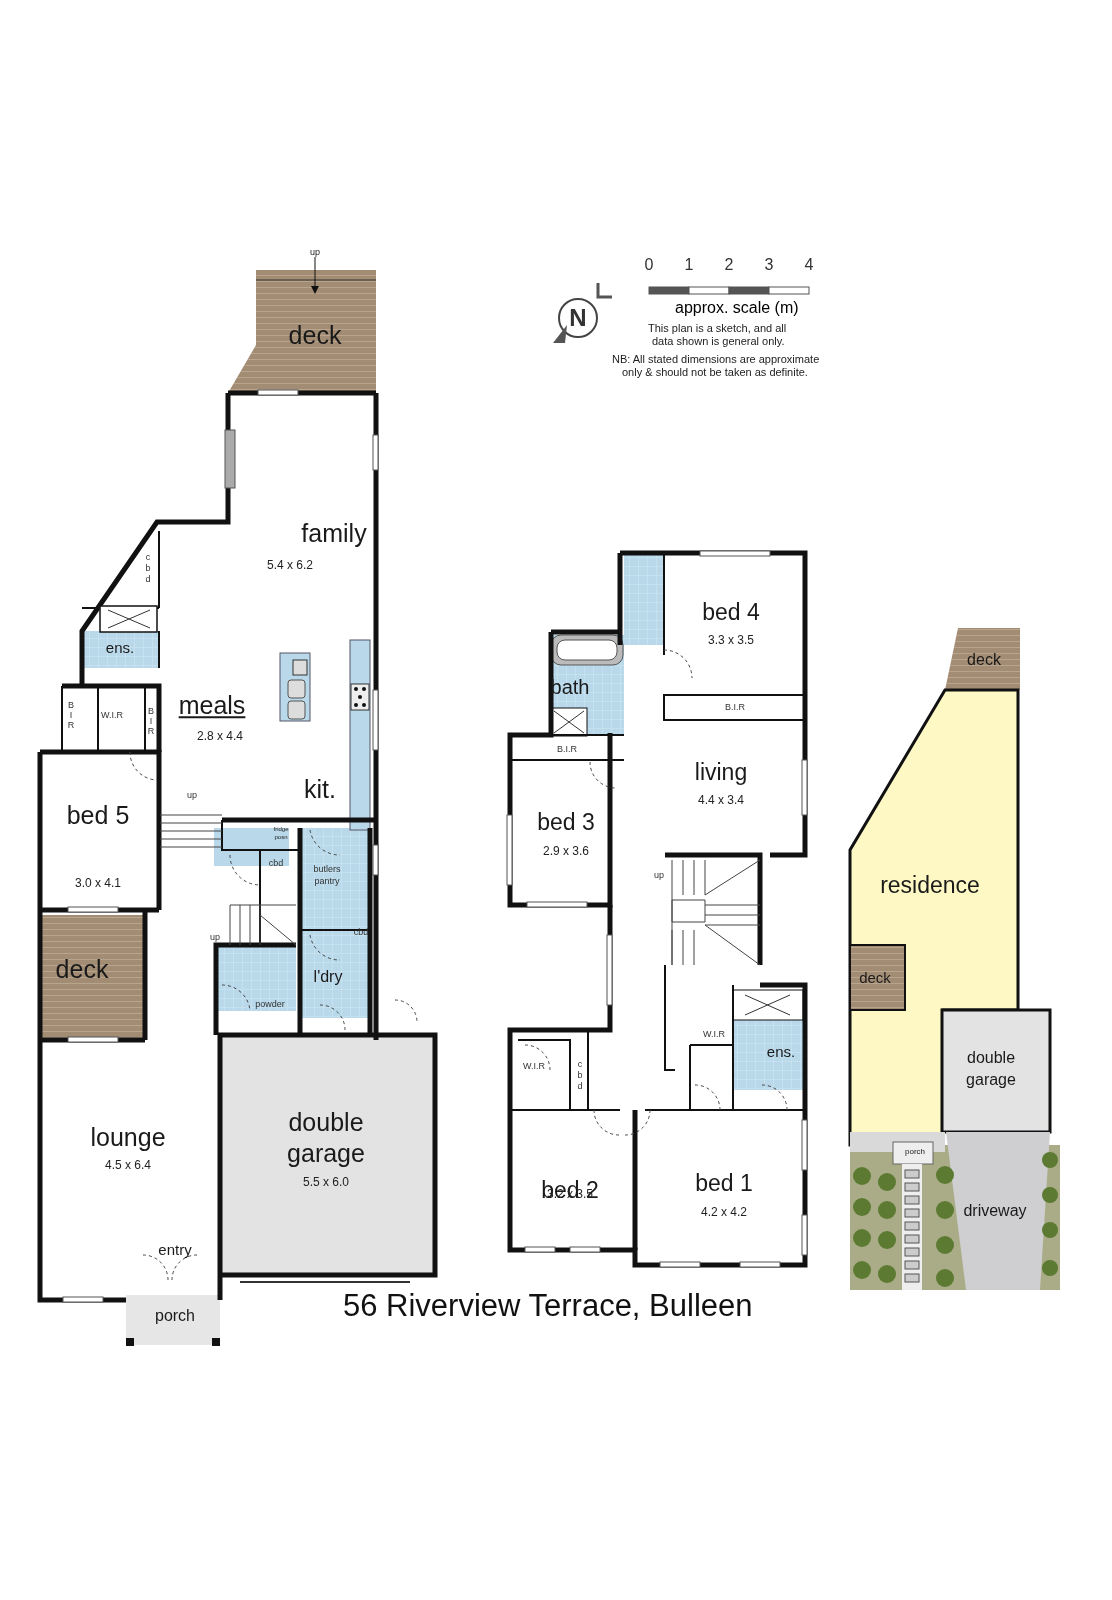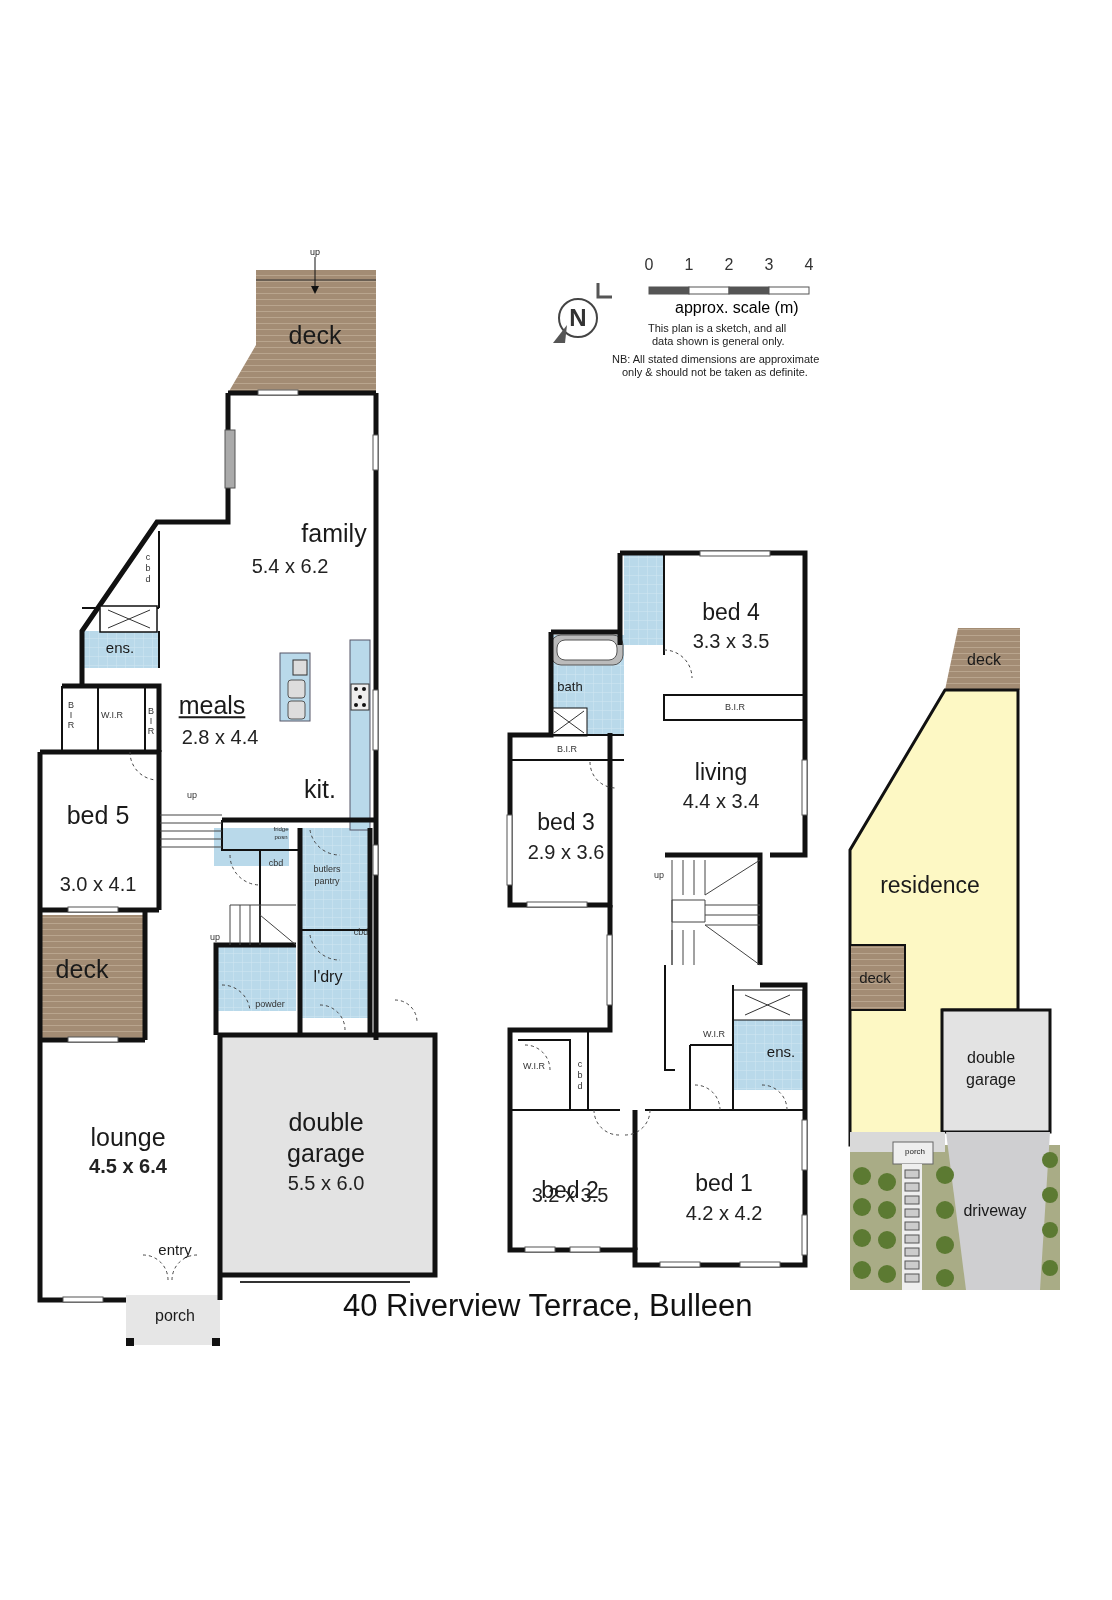--- a/index.html
+++ b/index.html
@@ -1,20 +1,20 @@
 <!DOCTYPE html>
 <html><head>
 <meta charset="utf-8">
 <style>
   html,body{margin:0;padding:0;background:#fff;}
   body{width:1112px;height:1600px;position:relative;overflow:hidden;font-family:"Liberation Sans",sans-serif;color:#1a1a1a;}
   svg{position:absolute;left:0;top:0;}
   .lbl{position:absolute;text-align:center;line-height:1.1;white-space:nowrap;transform:translate(-50%,-50%);}
   .room{font-size:25px;}
-  .dim{font-size:20px;color:#222;}
+  .dim{font-size:12px;color:#222;}
   .sm{font-size:12px;}
   .xs{font-size:9px;color:#333;}
   .note{position:absolute;font-size:11px;text-align:center;line-height:1.15;color:#222;}
   .title{position:absolute;left:343px;top:1288px;font-size:31px;color:#111;}
   .scale-num{position:absolute;font-size:16px;top:256px;color:#333;transform:translateX(-50%);}
 </style>
 </head>
 <body>
 
 <svg width="1112" height="1600" viewBox="0 0 1112 1600">
@@ -265,38 +265,38 @@
 d</div>
 <div class="lbl xs" style="left:112px;top:716px;">W.I.R</div>
 <div class="lbl xs" style="left:71px;top:716px;width:8px;white-space:normal;word-break:break-all;">B I R</div>
 <div class="lbl xs" style="left:151px;top:722px;width:8px;white-space:normal;word-break:break-all;">B I R</div>
 <div class="lbl room" style="left:98px;top:816px;">bed 5</div>
 <div class="lbl dim" style="left:98px;top:852px;margin-top:32px;">3.0 x 4.1</div>
 <div class="lbl xs" style="left:192px;top:796px;">up</div>
 <div class="lbl xs" style="left:215px;top:938px;">up</div>
 <div class="lbl room" style="left:82px;top:970px;">deck</div>
 <div class="lbl room" style="left:128px;top:1138px;">lounge</div>
-<div class="lbl dim" style="left:128px;top:1166px;font-weight:bold;">4.5 x 6.4</div>
+<div class="lbl dim" style="left:128px;top:1166px;">4.5 x 6.4</div>
 <div class="lbl" style="left:175px;top:1250px;font-size:15px;">entry</div>
 <div class="lbl" style="left:175px;top:1316px;font-size:16px;">porch</div>
 <div class="lbl room" style="left:326px;top:1123px;">double</div>
 <div class="lbl room" style="left:326px;top:1154px;">garage</div>
 <div class="lbl dim" style="left:326px;top:1183px;">5.5 x 6.0</div>
 <div class="lbl xs" style="left:327px;top:870px;">butlers</div>
 <div class="lbl xs" style="left:327px;top:882px;">pantry</div>
 <div class="lbl xs" style="left:276px;top:864px;">cbd</div>
 <div class="lbl xs" style="left:361px;top:933px;">cbd</div>
 <div class="lbl" style="left:328px;top:977px;font-size:16px;">l'dry</div>
 <div class="lbl xs" style="left:270px;top:1005px;">powder</div>
 <div class="lbl" style="left:281px;top:829px;font-size:6px;">fridge</div>
 <div class="lbl" style="left:281px;top:837px;font-size:6px;">posn</div>
 
 <div class="lbl room" style="left:731px;top:613px;font-size:23px;">bed 4</div>
 <div class="lbl dim" style="left:731px;top:641px;">3.3 x 3.5</div>
-<div class="lbl" style="left:570px;top:687px;font-size:13px;">bath</div>
+<div class="lbl" style="left:570px;top:687px;font-size:20px;">bath</div>
 <div class="lbl xs" style="left:735px;top:708px;">B.I.R</div>
 <div class="lbl xs" style="left:567px;top:750px;">B.I.R</div>
 <div class="lbl room" style="left:721px;top:773px;font-size:23px;">living</div>
 <div class="lbl dim" style="left:721px;top:801px;">4.4 x 3.4</div>
 <div class="lbl room" style="left:566px;top:823px;font-size:23px;">bed 3</div>
 <div class="lbl dim" style="left:566px;top:852px;">2.9 x 3.6</div>
 <div class="lbl xs" style="left:659px;top:876px;">up</div>
 <div class="lbl room" style="left:570px;top:1167px;font-size:23px;margin-top:24px;">bed 2</div>
 <div class="lbl dim" style="left:570px;top:1195px;">3.2 x 3.5</div>
 <div class="lbl xs" style="left:534px;top:1067px;">W.I.R</div>
@@ -309,13 +309,13 @@
 <div class="lbl" style="left:781px;top:1052px;font-size:15px;">ens.</div>
 
 <div class="lbl" style="left:984px;top:660px;font-size:16px;">deck</div>
 <div class="lbl" style="left:930px;top:886px;font-size:23px;">residence</div>
 <div class="lbl" style="left:875px;top:978px;font-size:15px;">deck</div>
 <div class="lbl" style="left:991px;top:1058px;font-size:16px;">double</div>
 <div class="lbl" style="left:991px;top:1080px;font-size:16px;">garage</div>
 <div class="lbl" style="left:915px;top:1152px;font-size:8px;">porch</div>
 <div class="lbl" style="left:995px;top:1205px;font-size:16px;margin-top:6px;">driveway</div>
 
-<div class="title">40 Riverview Terrace, Bulleen</div>
+<div class="title">56 Riverview Terrace, Bulleen</div>
 
 </body></html>

